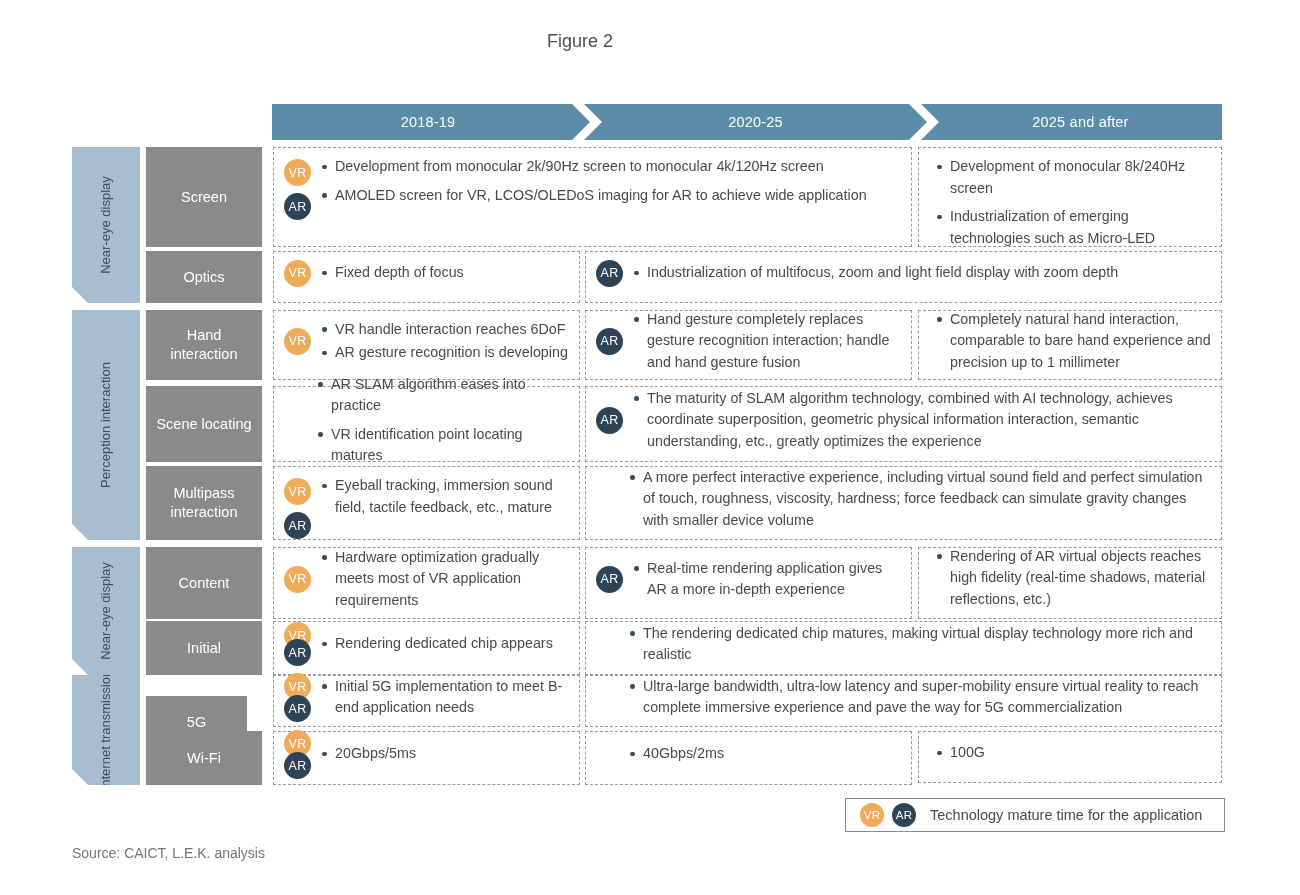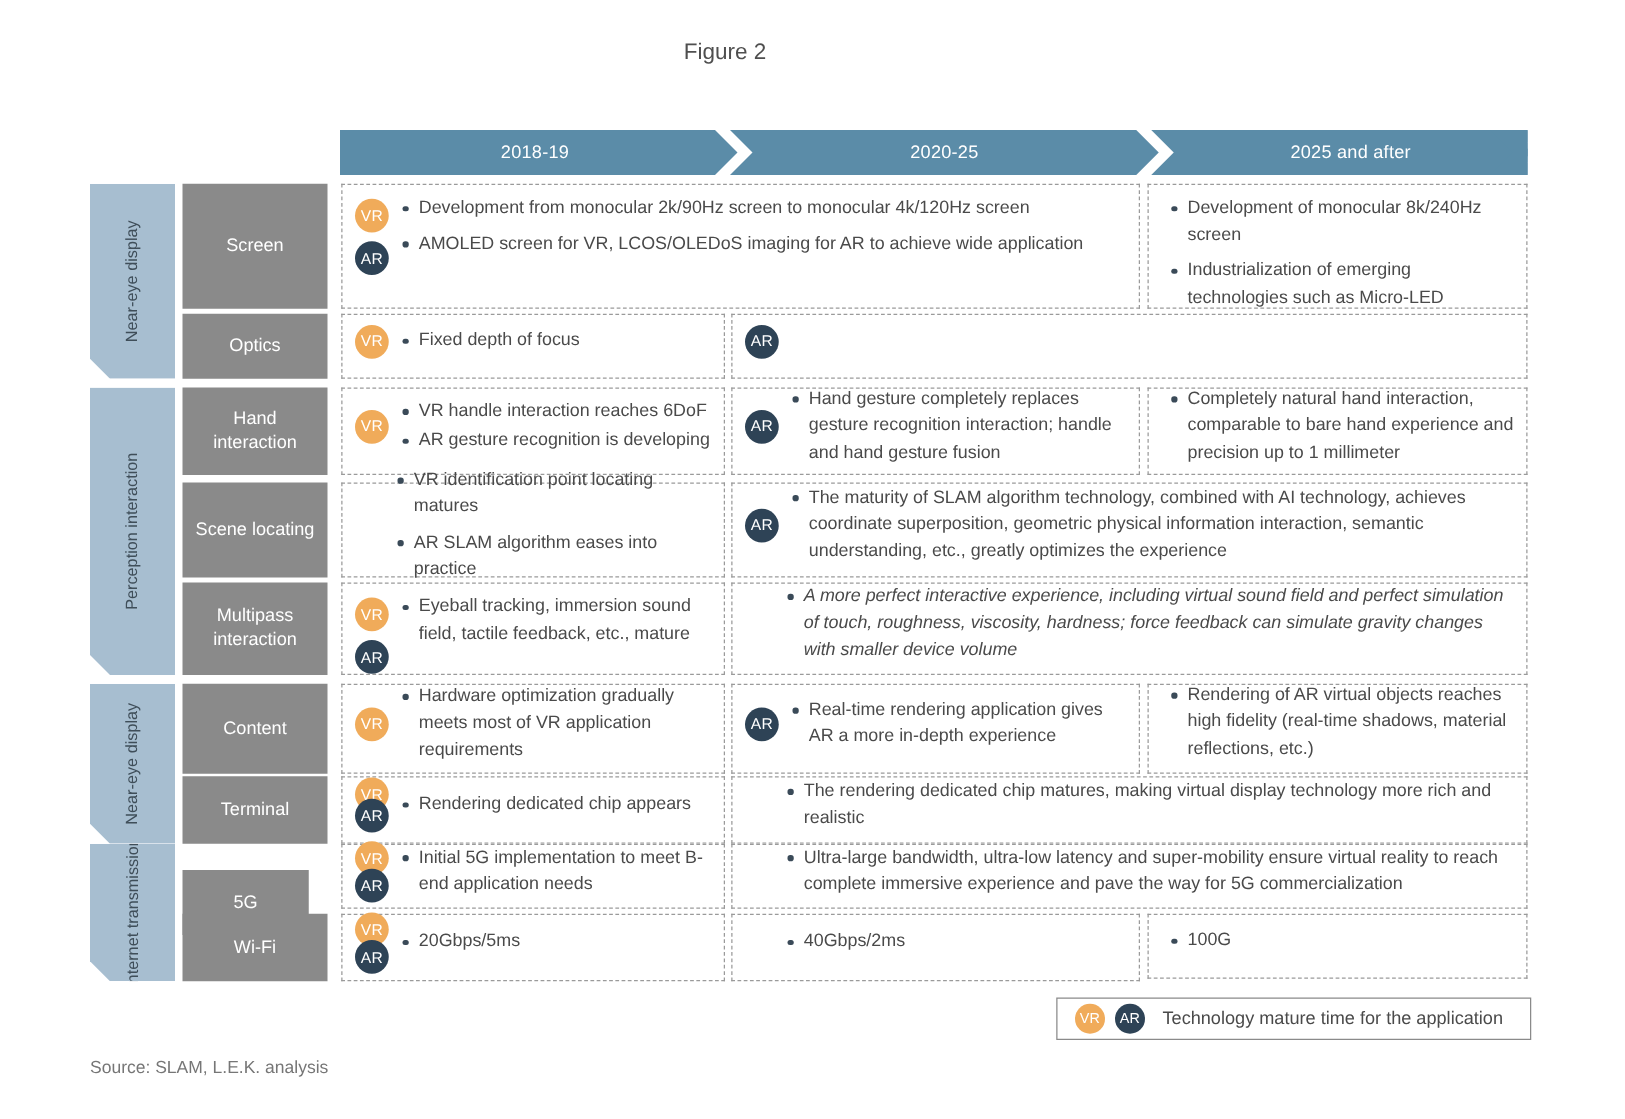--- a/index.html
+++ b/index.html
@@ -167,21 +167,21 @@
     <div class="row-label" style="left:146px;top:386px;width:116px;height:76px;">
       <span>Scene locating</span>
       </div>
     <div class="row-label" style="left:146px;top:466px;width:116px;height:74px;">
       <span>Multipass interaction</span>
       </div>
     <div class="row-label" style="left:146px;top:547px;width:116px;height:72px;">
       <span>Content</span>
       </div>
     <div class="row-label" style="left:146px;top:621px;width:116px;height:54px;">
-      <span>Terminal</span>
+      <span>Initial</span>
       </div>
     <div class="row-label" style="left:146px;top:696px;width:101px;height:52px;">
       <span>5G</span>
       </div>
     <div class="row-label" style="left:146px;top:731px;width:116px;height:54px;">
       <span>Wi-Fi</span>
       </div>
 
     <div class="cell" style="left:273px;top:147px;width:639px;height:100px;">
       <div class="cell-inner">
@@ -206,20 +206,23 @@
       <div class="cell-inner" style="display:flex;align-items:center;">
         <div class="badge vr" style="position:relative;left:0;top:0;flex:0 0 27px;">VR</div>
         <ul class="bullets" style="margin-left:9px;">
           <li>Fixed depth of focus</li>
         </ul>
       </div>
     </div>
     <div class="cell" style="left:585px;top:251px;width:637px;height:52px;padding-top:0;">
       <div class="cell-inner" style="display:flex;align-items:center;">
         <div class="badge ar" style="position:relative;left:0;top:0;flex:0 0 27px;">AR</div>
+        <ul class="bullets" style="margin-left:9px;">
+          <li>Industrialization of multifocus, zoom and light field display with zoom depth</li>
+        </ul>
       </div>
     </div>
 
     <div class="cell" style="left:273px;top:310px;width:307px;height:70px;padding-top:0;">
       <div class="cell-inner" style="display:flex;align-items:center;">
         <div class="badge vr" style="position:relative;left:0;top:0;flex:0 0 27px;">VR</div>
         <ul class="bullets" style="margin-left:9px;">
           <li style="margin-bottom:2px;">VR handle interaction reaches 6DoF</li>
           <li>AR gesture recognition is developing</li>
         </ul>
@@ -237,22 +240,22 @@
       <div class="cell-inner" style="display:flex;align-items:center;">
         <ul class="bullets" style="margin-left:6px;">
           <li>Completely natural hand interaction, comparable to bare hand experience and precision up to 1 millimeter</li>
         </ul>
       </div>
     </div>
 
     <div class="cell" style="left:273px;top:386px;width:307px;height:76px;padding-top:0;">
       <div class="cell-inner" style="display:flex;align-items:center;">
         <ul class="bullets" style="margin-left:32px;">
+          <li>AR SLAM algorithm eases into practice</li>
           <li>VR identification point locating matures</li>
-          <li>AR SLAM algorithm eases into practice</li>
         </ul>
       </div>
     </div>
     <div class="cell" style="left:585px;top:386px;width:637px;height:76px;padding-top:0;">
       <div class="cell-inner" style="display:flex;align-items:center;">
         <div class="badge ar" style="position:relative;left:0;top:0;flex:0 0 27px;">AR</div>
         <ul class="bullets" style="margin-left:9px;">
           <li>The maturity of SLAM algorithm technology, combined with AI technology, achieves coordinate superposition, geometric physical information interaction, semantic understanding, etc., greatly optimizes the experience</li>
         </ul>
       </div>
@@ -260,21 +263,21 @@
 
     <div class="cell" style="left:273px;top:466px;width:307px;height:74px;">
       <div class="cell-inner">
         <div class="badge vr" style="left:0px;top:3px;">VR</div>
         <div class="badge ar" style="left:0px;top:37px;">AR</div>
         <ul class="bullets" style="margin-left:36px;">
           <li>Eyeball tracking, immersion sound field, tactile feedback, etc., mature</li>
         </ul>
       </div>
     </div>
-    <div class="cell" style="left:585px;top:466px;width:637px;height:74px;padding-top:0;font-style:italic;">
+    <div class="cell" style="left:585px;top:466px;width:637px;height:74px;padding-top:0;">
       <div class="cell-inner" style="display:flex;align-items:center;">
         <ul class="bullets" style="margin-left:32px;">
           <li>A more perfect interactive experience, including virtual sound field and perfect simulation of touch, roughness, viscosity, hardness; force feedback can simulate gravity changes with smaller device volume</li>
         </ul>
       </div>
     </div>
 
     <div class="cell" style="left:273px;top:547px;width:307px;height:72px;padding-top:0;">
       <div class="cell-inner" style="display:flex;align-items:center;">
         <div class="badge vr" style="position:relative;left:0;top:0;flex:0 0 27px;">VR</div>
@@ -364,15 +367,15 @@
     </div>
 
   </div>
 
   <div class="legend">
     <div class="badge vr">VR</div>
     <div class="badge ar lg-ar">AR</div>
     <div class="lg-text">Technology mature time for the application</div>
   </div>
 
-  <div class="source">Source: SLAM, L.E.K. analysis</div>
+  <div class="source">Source: CAICT, L.E.K. analysis</div>
 
 </div>
 
 </body></html>

